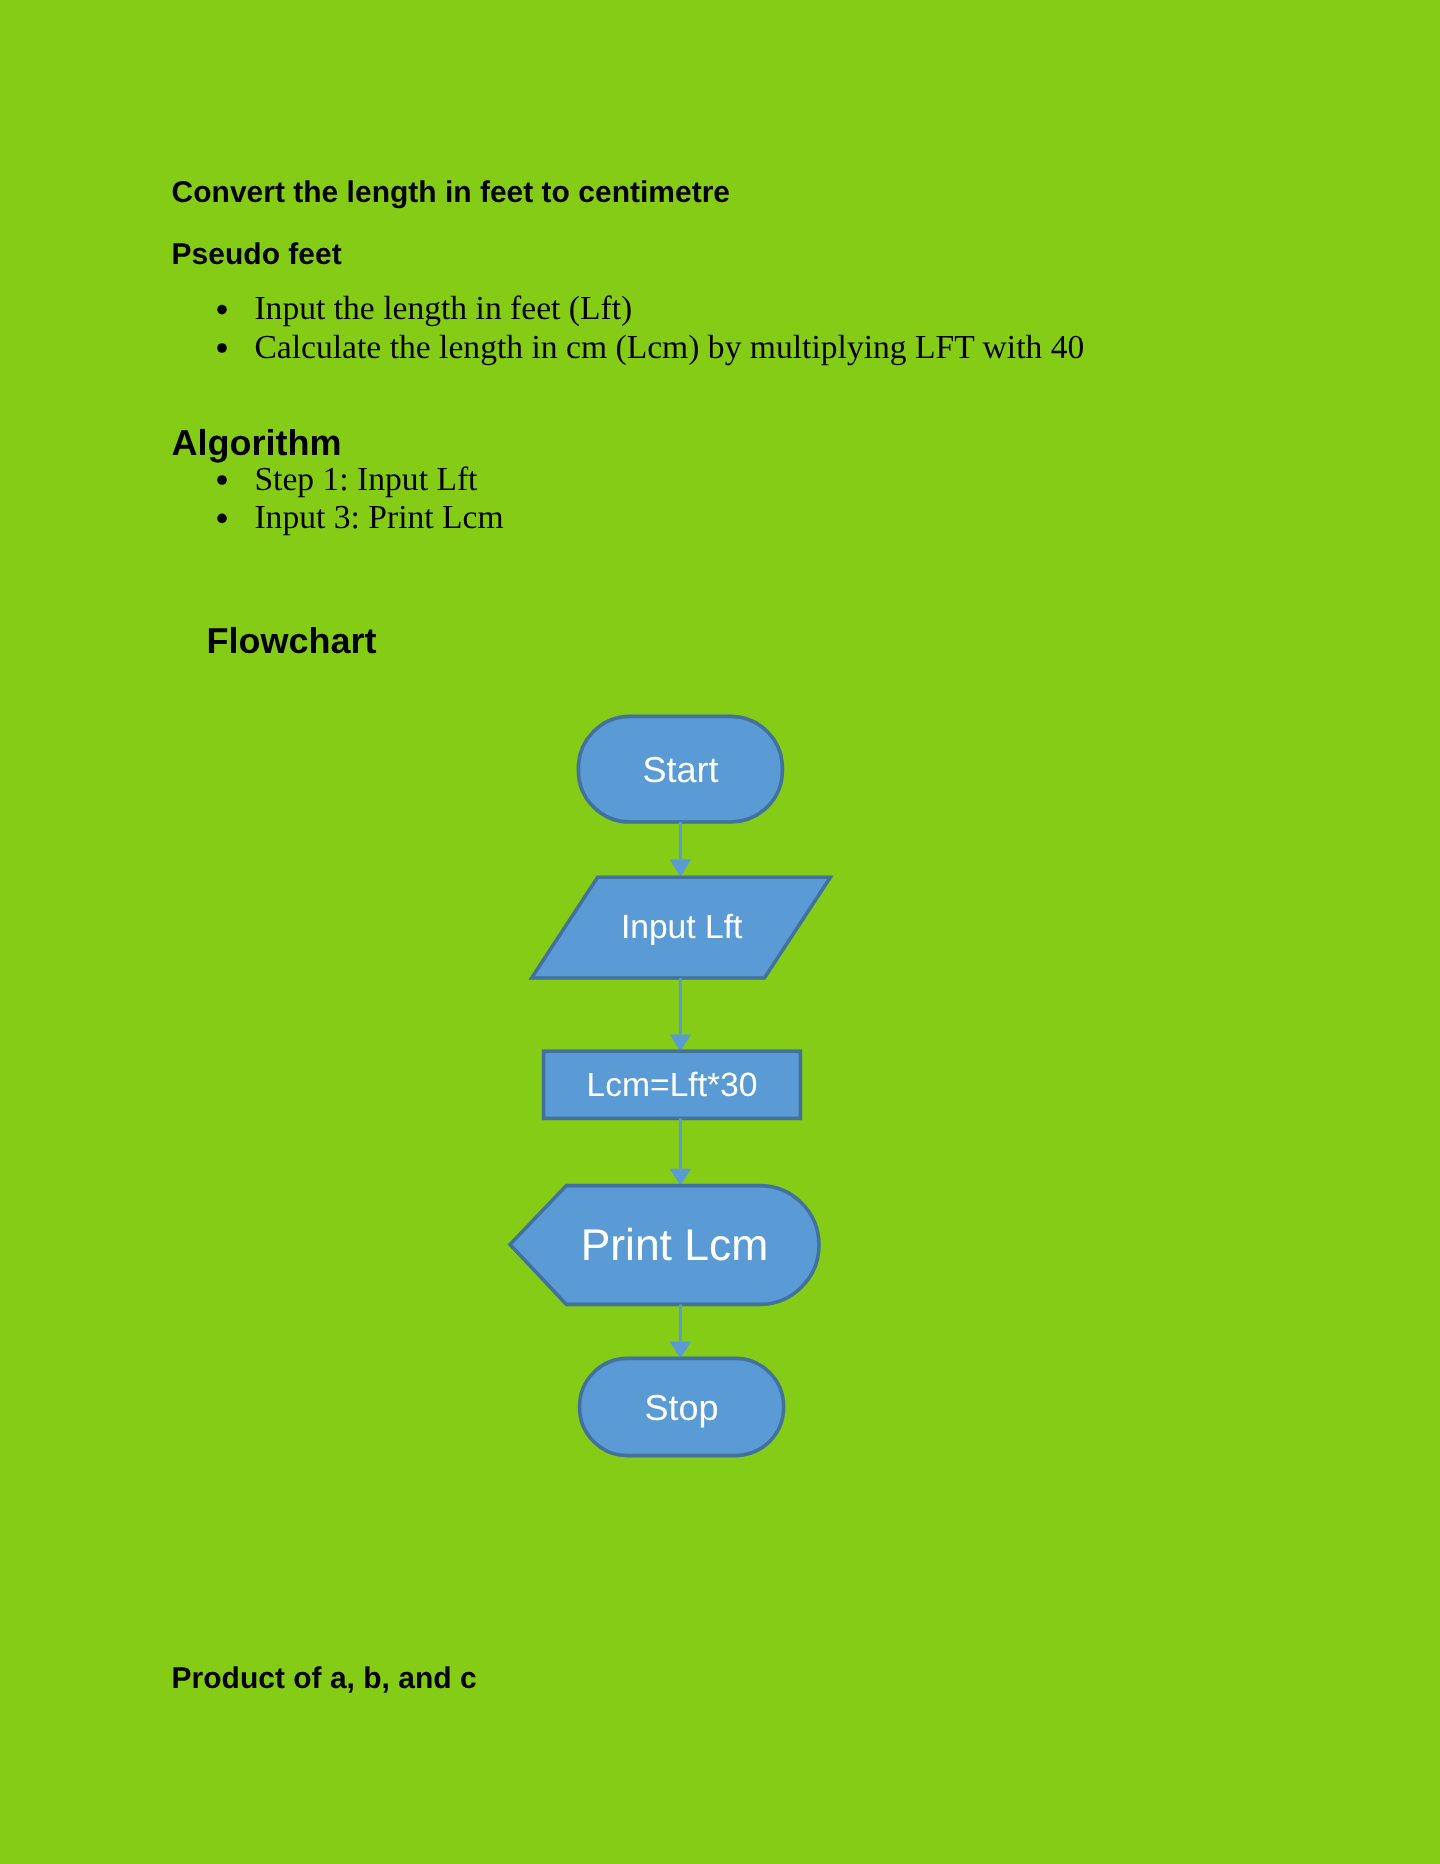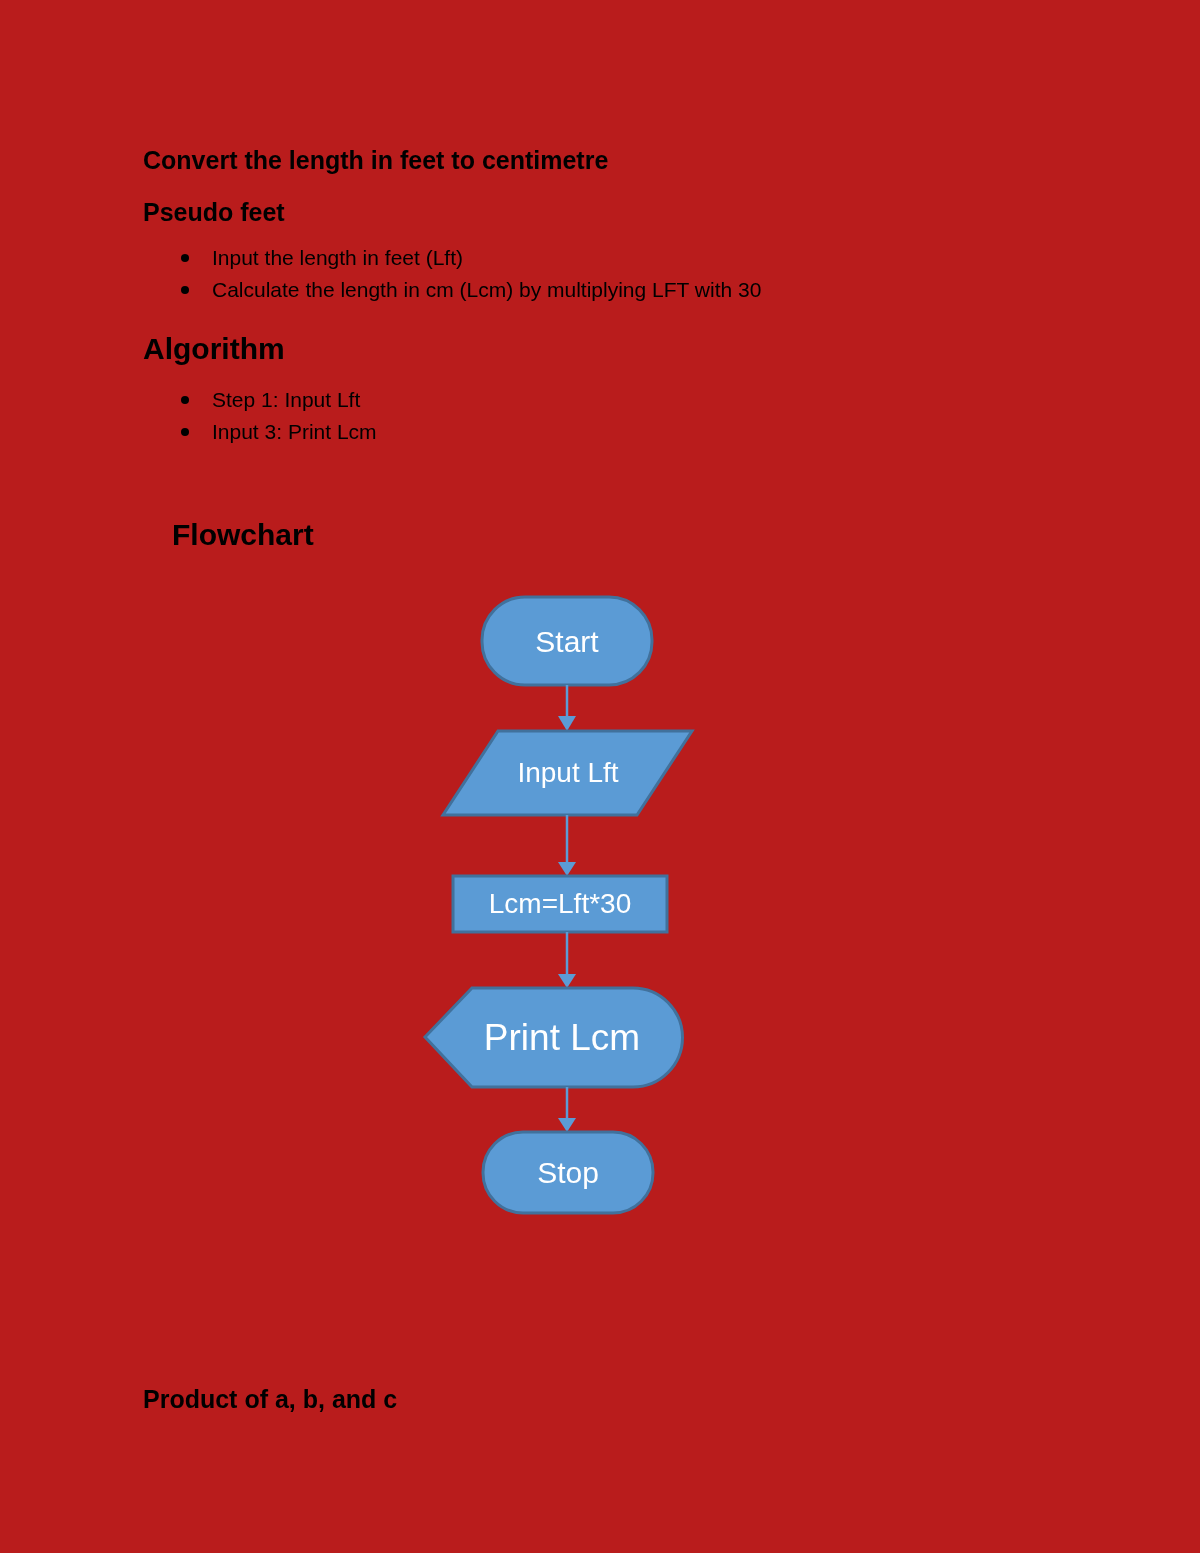--- a/index.html
+++ b/index.html
@@ -4,21 +4,21 @@
 <style>
   html, body {
     margin: 0;
     padding: 0;
     background: #ffffff;
   }
   .page {
     position: relative;
     width: 1200px;
     height: 1553px;
-    background: #b91c1c;
+    background: #84cc16;
     font-family: "Liberation Sans", sans-serif;
     color: #000000;
     overflow: hidden;
   }
   .abs { position: absolute; }
 
   .doc-title, .sub-heading, .footer-heading {
     left: 143px;
     font-weight: bold;
     font-size: 25px;
@@ -33,23 +33,24 @@
 
   ul.bullets {
     left: 143px;
     list-style: none;
     margin: 0;
     padding: 0;
   }
   ul.bullets li {
     position: relative;
     padding-left: 69px;
-    font-size: 21px;
+    font-size: 28px;
     line-height: 31.5px;
     white-space: nowrap;
+    font-family: Liberation Serif, serif;
   }
   ul.bullets li::before {
     content: "";
     position: absolute;
     left: 38px;
     top: 12px;
     width: 8px;
     height: 8px;
     border-radius: 50%;
     background: #000000;
@@ -84,24 +85,24 @@
 <body>
 
 <div class="page">
 
   <div class="abs doc-title" style="top:146px;">Convert the length in feet to centimetre</div>
 
   <div class="abs sub-heading" style="top:198px;">Pseudo feet</div>
 
   <ul class="abs bullets" style="top:242px;">
     <li>Input the length in feet (Lft)</li>
-    <li>Calculate the length in cm (Lcm) by multiplying LFT with 30</li>
+    <li>Calculate the length in cm (Lcm) by multiplying LFT with 40</li>
   </ul>
 
-  <div class="abs big-heading" style="top:332px;">Algorithm</div>
+  <div class="abs big-heading" style="top:353px;">Algorithm</div>
 
   <ul class="abs bullets" style="top:384px;">
     <li>Step 1: Input Lft</li>
     <li>Input 3: Print Lcm</li>
   </ul>
 
   <div class="abs big-heading" style="top:518px;margin-left:29px;">Flowchart</div>
 
   <svg class="flowchart-svg" viewBox="0 0 400 660">
 

